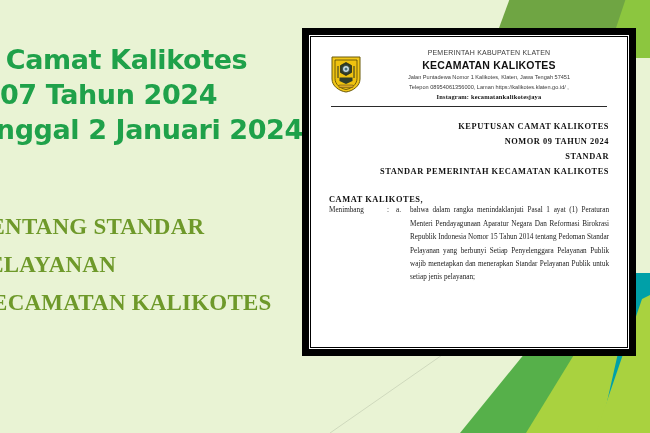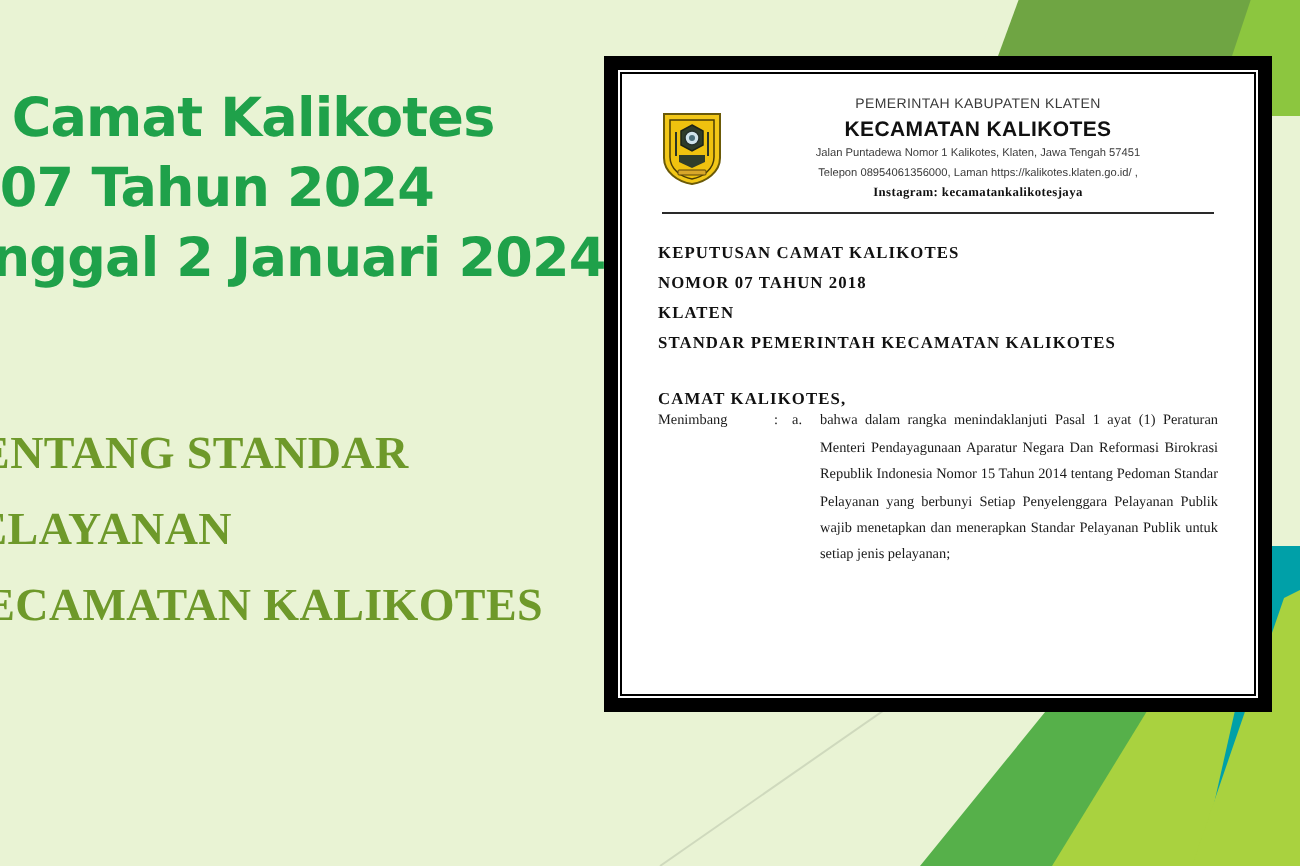--- a/index.html
+++ b/index.html
@@ -157,21 +157,21 @@
     margin-top: 1px;
     letter-spacing: 0.2px;
   }
   #lh-rule {
     border-top: 1px solid #2a2a2a;
     margin: 6px 2px 0 2px;
   }
 
   
   #title-block {
-    text-align: left;
+    text-align: right;
     margin-top: 12px;
   }
   .title-line {
     font-family: "Liberation Serif", serif;
     font-weight: 700;
     font-size: 8.4px;
     letter-spacing: 0.55px;
     line-height: 15px;
     color: #111;
   }
@@ -266,22 +266,22 @@
             <div class="lh-addr">Jalan Puntadewa Nomor 1 Kalikotes, Klaten, Jawa Tengah 57451</div>
             <div class="lh-addr">Telepon 08954061356000, Laman https://kalikotes.klaten.go.id/ ,</div>
             <div class="lh-ig">Instagram: kecamatankalikotesjaya</div>
           </div>
         </div>
 
         <div id="lh-rule"></div>
 
         <div id="title-block">
           <div class="title-line">KEPUTUSAN CAMAT KALIKOTES</div>
-          <div class="title-line">NOMOR 07 TAHUN 2018</div>
-          <div class="title-line">KLATEN</div>
+          <div class="title-line">NOMOR 09 TAHUN 2024</div>
+          <div class="title-line">STANDAR</div>
           <div class="title-line">STANDAR  PEMERINTAH KECAMATAN KALIKOTES</div>
         </div>
 
         <div id="camat-line">CAMAT KALIKOTES,</div>
 
         <div id="menimbang-row">
           <div id="menimbang-label">Menimbang</div>
           <div id="menimbang-colon">:</div>
           <div id="menimbang-letter">a.</div>
           <div id="menimbang-body">bahwa dalam rangka menindaklanjuti Pasal 1 ayat (1) Peraturan Menteri Pendayagunaan Aparatur Negara Dan Reformasi Birokrasi Republik Indonesia Nomor 15 Tahun 2014 tentang Pedoman Standar Pelayanan yang berbunyi Setiap Penyelenggara Pelayanan Publik wajib menetapkan dan menerapkan Standar Pelayanan Publik untuk setiap jenis pelayanan;</div>

